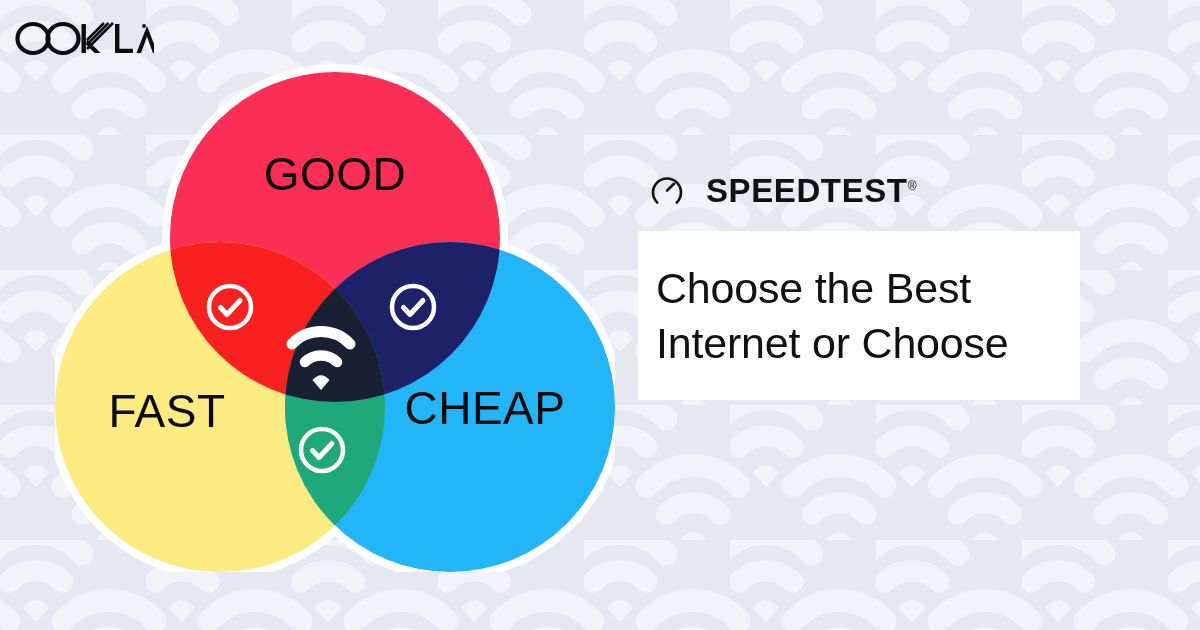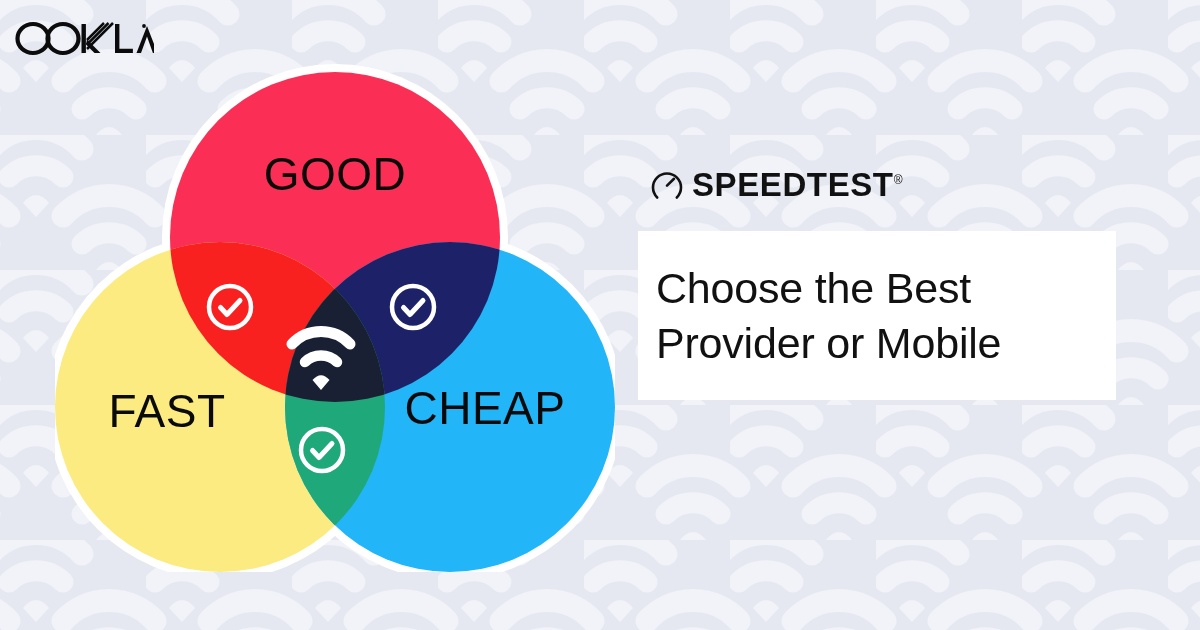--- a/index.html
+++ b/index.html
@@ -60,21 +60,22 @@
   #right-col {
     position: absolute;
     left: 638px;
     top: 168px;
     z-index: 6;
     width: 490px;
   }
 
   #speedtest-lockup {
     display: flex;
-    gap: 8px;
+    align-items: center;
+    gap: 22px;
     height: 44px;
     margin-left: 12px;
     margin-bottom: 19px;
   }
   #speedtest-wordmark {
     font-family: "Liberation Sans", sans-serif;
     font-size: 33px;
     font-weight: bold;
     letter-spacing: 0.6px;
     color: #111111;
@@ -83,21 +84,21 @@
   }
   #speedtest-reg {
     font-size: 12px;
     vertical-align: super;
     font-weight: normal;
     color: #111111;
   }
 
   #headline-card {
     background: #ffffff;
-    width: 478px;
+    width: 442px;
     box-sizing: border-box;
     padding: 30px 29px 30px 18px;
   }
   #headline {
     font-family: "Liberation Sans", sans-serif;
     font-size: 43px;
     line-height: 1.27;
     font-weight: 400;
     color: #111111;
     margin: 0;
@@ -222,19 +223,19 @@
       <svg width="34" height="34" viewBox="0 0 34 34" xmlns="http://www.w3.org/2000/svg">
         <path d="M 7.2 29.5 A 14 14 0 1 1 26.8 29.5" fill="none" stroke="#111111" stroke-width="2.6" stroke-linecap="round"></path>
         <path d="M 17 17.6 L 24 10.8" fill="none" stroke="#111111" stroke-width="2.6" stroke-linecap="round"></path>
       </svg>
       <div id="speedtest-wordmark"><span>SPEEDTEST</span><span id="speedtest-reg">®</span></div>
     </div>
 
     <div id="headline-card">
       <h1 id="headline">
         <span class="headline-line">Choose the Best</span>
-        <span class="headline-line">Provider or Mobile</span>
+        <span class="headline-line">Internet or Choose</span>
       </h1>
     </div>
 
   </div>
 
 </div>
 
 </body></html>

